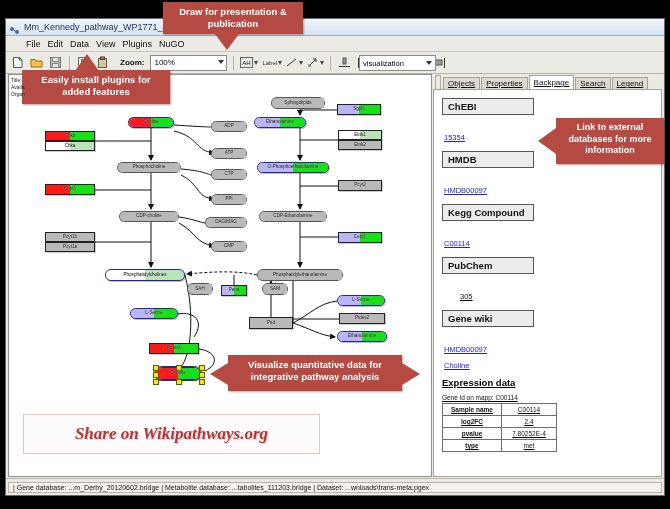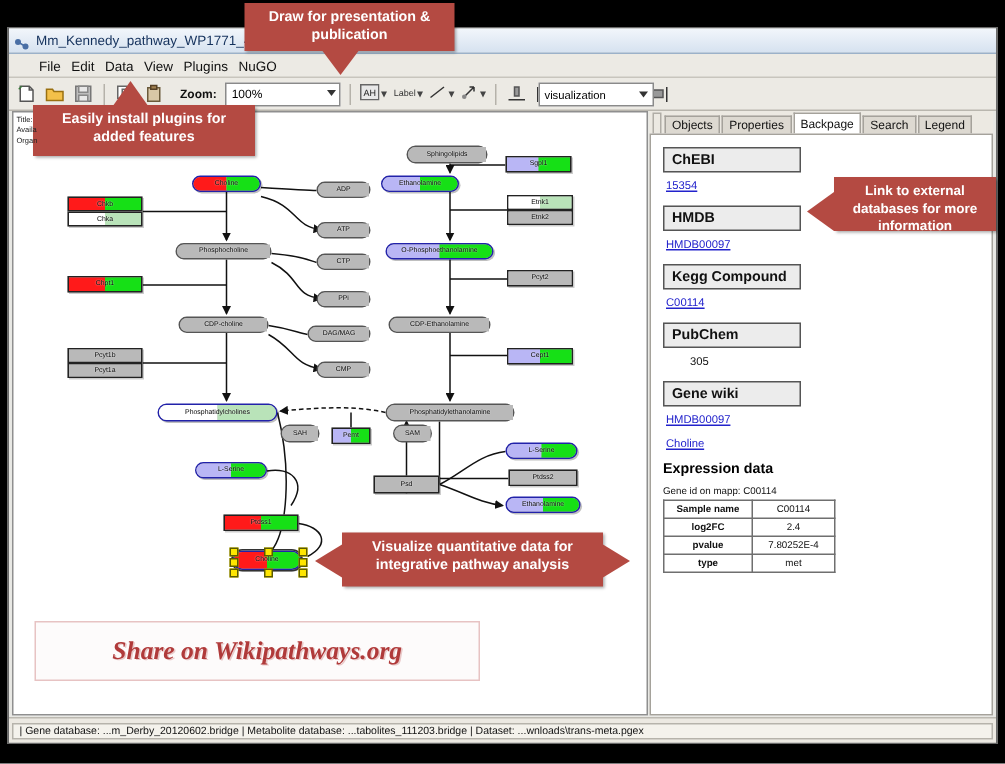--- a/index.html
+++ b/index.html
@@ -20,29 +20,29 @@
   .zoombox{width:72px;height:14px;background:#fff;border:1px solid #8a8a8a;font-size:8px;display:flex;align-items:center;padding-left:3px;position:relative;}
   .zoombox .arr{position:absolute;right:2px;top:4px;border-left:3px solid transparent;border-right:3px solid transparent;border-top:4px solid #333;}
   .dd{display:flex;align-items:center;gap:1px;}
   .ddarr{border-left:2.5px solid transparent;border-right:2.5px solid transparent;border-top:4px solid #444;}
   .minilbl{font-size:6px;color:#333;}
   .visbox{position:absolute;right:228px;top:3px;width:72px;height:14px;background:#fff;border:1px solid #8a8a8a;font-size:7.5px;display:flex;align-items:center;padding-left:3px;}
   .visbox .arr{position:absolute;right:3px;top:5px;border-left:3px solid transparent;border-right:3px solid transparent;border-top:4px solid #333;}
   
   .workarea{position:absolute;left:0;top:53px;right:0;bottom:16px;display:flex;}
   .canvaswrap{position:relative;width:424px;background:#fff;border:1px solid #8f8f8f;margin:2px 0 2px 2px;box-sizing:border-box;overflow:hidden;}
-  .sidewrap{position:relative;flex:1;margin:2px 2px 2px 1px;background:#ece9e2;display:flex;flex-direction:column;}
+  .sidewrap{position:relative;flex:1;margin:2px 2px 2px 1px;background:#ece9e2;display:flex;flex-direction:column;text-decoration:underline;}
   .metastrip{position:absolute;left:2px;top:2px;font-size:5px;line-height:7px;color:#222;z-index:2;}
   
   .tabrow{display:flex;align-items:flex-end;height:15px;padding-left:10px;background:#ece9e2;position:relative;}
   .tabgrip{position:absolute;left:2px;top:1px;width:4px;height:13px;background:#ece9e2;border:1px solid #b0ada6;}
   .tab{font-size:8px;padding:1px 4px 1px;border:1px solid #a5a29b;border-bottom:none;background:#ddd9d1;margin-right:1px;color:#111;}
   .tab.active{background:#fff;font-weight:normal;padding-top:2px;padding-bottom:2px;}
   .panel{flex:1;background:#fff;border:1px solid #a5a29b;margin-right:0;overflow:hidden;position:relative;padding:6px 0 0 8px;}
-  .dbhead{display:inline-block;min-width:80px;background:#ececec;border:1px solid #555;font-size:9.5px;font-weight:bold;padding:2px 5px;color:#111;margin-bottom:2px;}
+  .dbhead{display:inline-block;min-width:80px;background:#ececec;border:1px solid #555;font-size:9.5px;font-weight:bold;padding:2px 5px;color:#111;margin-bottom:16px;}
   .dblink{font-size:7.5px;color:#2222cc;text-decoration:underline;display:block;margin:2px 0 7px 2px;}
   .dbplain{font-size:7.5px;color:#111;display:block;margin:2px 0 7px 18px;}
   .exprhead{font-size:9.5px;font-weight:bold;color:#000;margin:3px 0 6px 0;}
   .geneid{font-size:6.5px;color:#111;margin-bottom:2px;}
   table.expr{border-collapse:collapse;}
   table.expr td{border:1px solid #6f6f6f;font-size:6.5px;text-align:center;padding:2px 4px;color:#111;background:#fff;}
   table.expr td.k{width:50px;font-weight:bold;}
   table.expr td.v{width:46px;}
   
   .statusbar{position:absolute;left:0;right:0;bottom:0;height:16px;background:#ece9e2;border-top:1px solid #bcb9b1;display:flex;align-items:center;}
@@ -489,21 +489,21 @@
 <div class="callout" style="left:163px;top:2px;width:140px;height:32px;">
   <span>Draw for presentation &amp; publication</span>
 </div>
 <div class="ctri" style="left:215px;top:34px;border-left:12px solid transparent;border-right:12px solid transparent;border-top:16px solid #b44a42;"></div>
 
 <div class="callout" style="left:22px;top:70px;width:148px;height:34px;">
   <span>Easily install plugins for added features</span>
 </div>
 <div class="ctri" style="left:75px;top:54px;border-left:12px solid transparent;border-right:12px solid transparent;border-bottom:17px solid #b44a42;"></div>
 
-<div class="callout" style="left:556px;top:118px;width:108px;height:36px;font-size:9px;line-height:11.5px;">
+<div class="callout" style="left:556px;top:118px;width:108px;height:46px;font-size:9px;line-height:11.5px;">
   <span>Link  to external databases  for more information</span>
 </div>
 <div class="ctri" style="left:538px;top:128px;border-top:13px solid transparent;border-bottom:13px solid transparent;border-right:18px solid #b44a42;"></div>
 
 <div class="callout" style="left:228px;top:355px;width:174px;height:36px;">
   <span>Visualize quantitative data  for integrative pathway analysis</span>
 </div>
 <div class="ctri" style="left:210px;top:363px;border-top:11px solid transparent;border-bottom:11px solid transparent;border-right:18px solid #b44a42;"></div>
 <div class="ctri" style="left:402px;top:363px;border-top:11px solid transparent;border-bottom:11px solid transparent;border-left:18px solid #b44a42;"></div>
 

